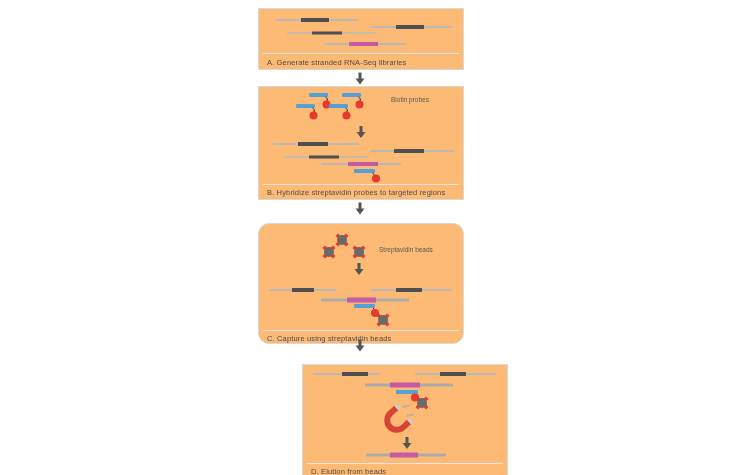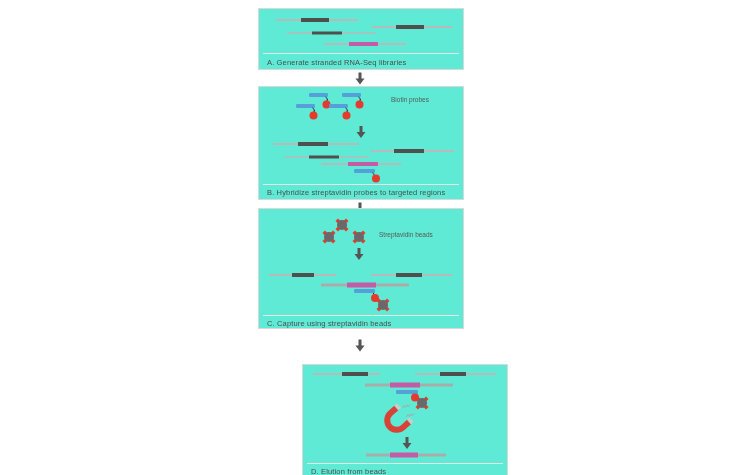--- a/index.html
+++ b/index.html
@@ -2,21 +2,21 @@
 <html style="--fragment-base: #b9b9b9; --fragment-dark: #4f4f4f; --target-magenta: #c45ba6; --probe-blue: #55a0d9; --biotin-red: #e63a2c; --bead-gray: #696969; --magnet-red: #d84338; --arrow-gray: #555555; --panel-border: #d8d8d8; --caption-text: #4d4d4d; --label-text: #595959;"><head>
 <meta charset="utf-8">
 <style>
   * { margin:0; padding:0; box-sizing:border-box; }
   html,body { width:736px; height:475px; }
   body {
     position:relative; background:#ffffff; overflow:hidden;
     font-family:"Liberation Sans", sans-serif;
   }
   .panel {
-    position:absolute; left:258px; width:206px; background:#5eead4;
+    position:absolute; left:258px; width:206px; background:#fdba74;
     border:1px solid var(--panel-border, #d8d8d8);
   }
   .art { position:absolute; left:0; top:0; display:block; }
   .caption {
     position:absolute; left:8px; font-size:7.5px; line-height:9px;
     color:var(--caption-text, #4d4d4d); letter-spacing:.15px; white-space:nowrap;
   }
   .caption-rule {
     position:absolute; left:4px; right:4px; height:0;
     border-top:1px solid #e6e6e6;
@@ -119,21 +119,21 @@
     </svg>
     <div class="side-label" style="left:132px; top:9px">Biotin probes</div>
     <div class="caption-rule" style="top:97px"></div>
     <div class="caption" style="top:101px">B. Hybridize streptavidin probes to targeted regions</div>
   </div>
 
   <svg class="flow-arrow" style="top:202px" width="10" height="13">
     <use href="#arrowdn" transform="translate(5,0.5)"></use>
   </svg>
 
-  <div class="panel" style="top:208px; height:121px;">
+  <div class="panel" style="top:223px; height:121px;border-radius:11px;">
     <svg class="art" width="206" height="121">
       <g>
         <use href="#bead" transform="translate(83,16)"></use>
         <use href="#bead" transform="translate(70,28)"></use>
         <use href="#bead" transform="translate(100,28)"></use>
       </g>
       <use href="#arrowdn" transform="translate(100,39)"></use>
       <g>
         <line class="frag-base" x1="10" y1="66" x2="77" y2="66"></line>
         <line class="frag-dark" x1="33" y1="66" x2="55" y2="66"></line>

